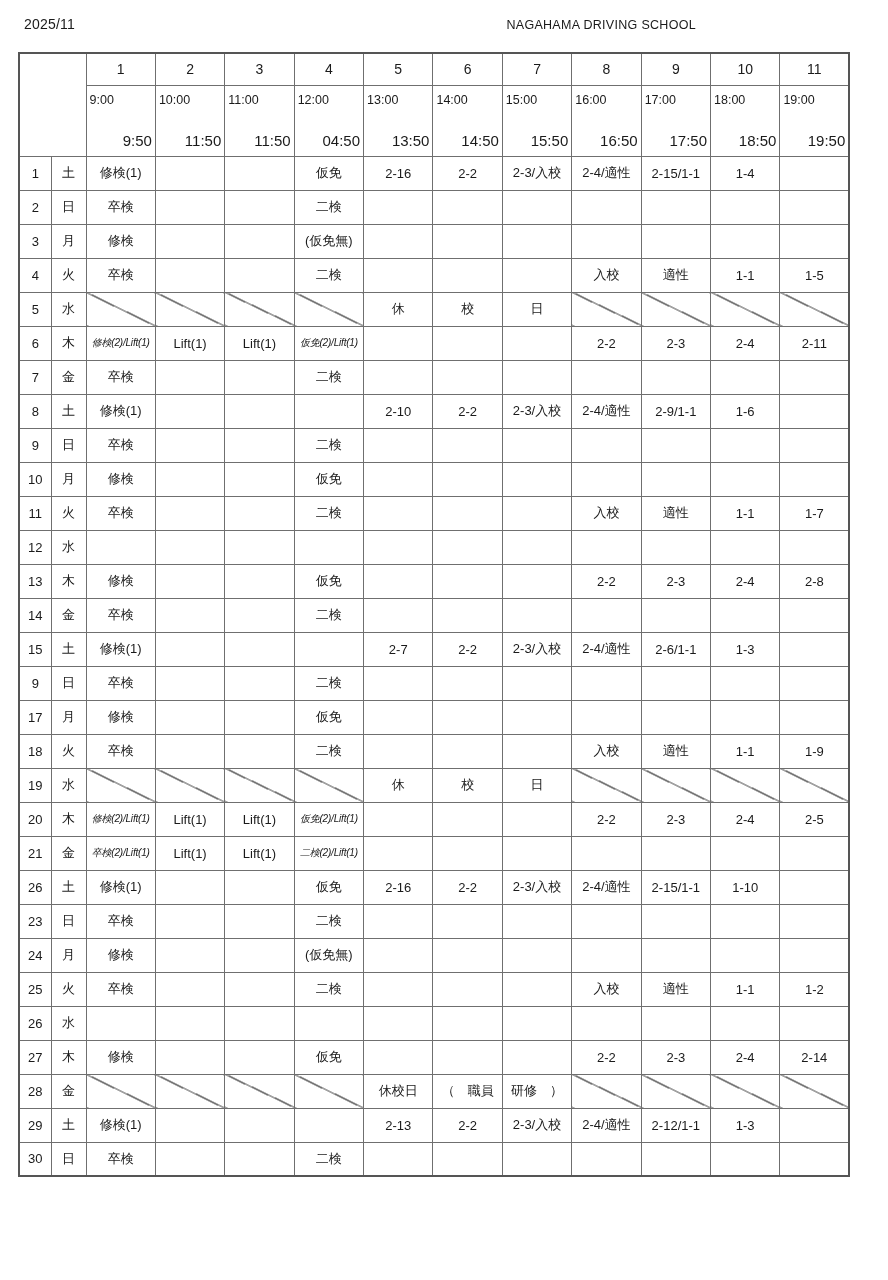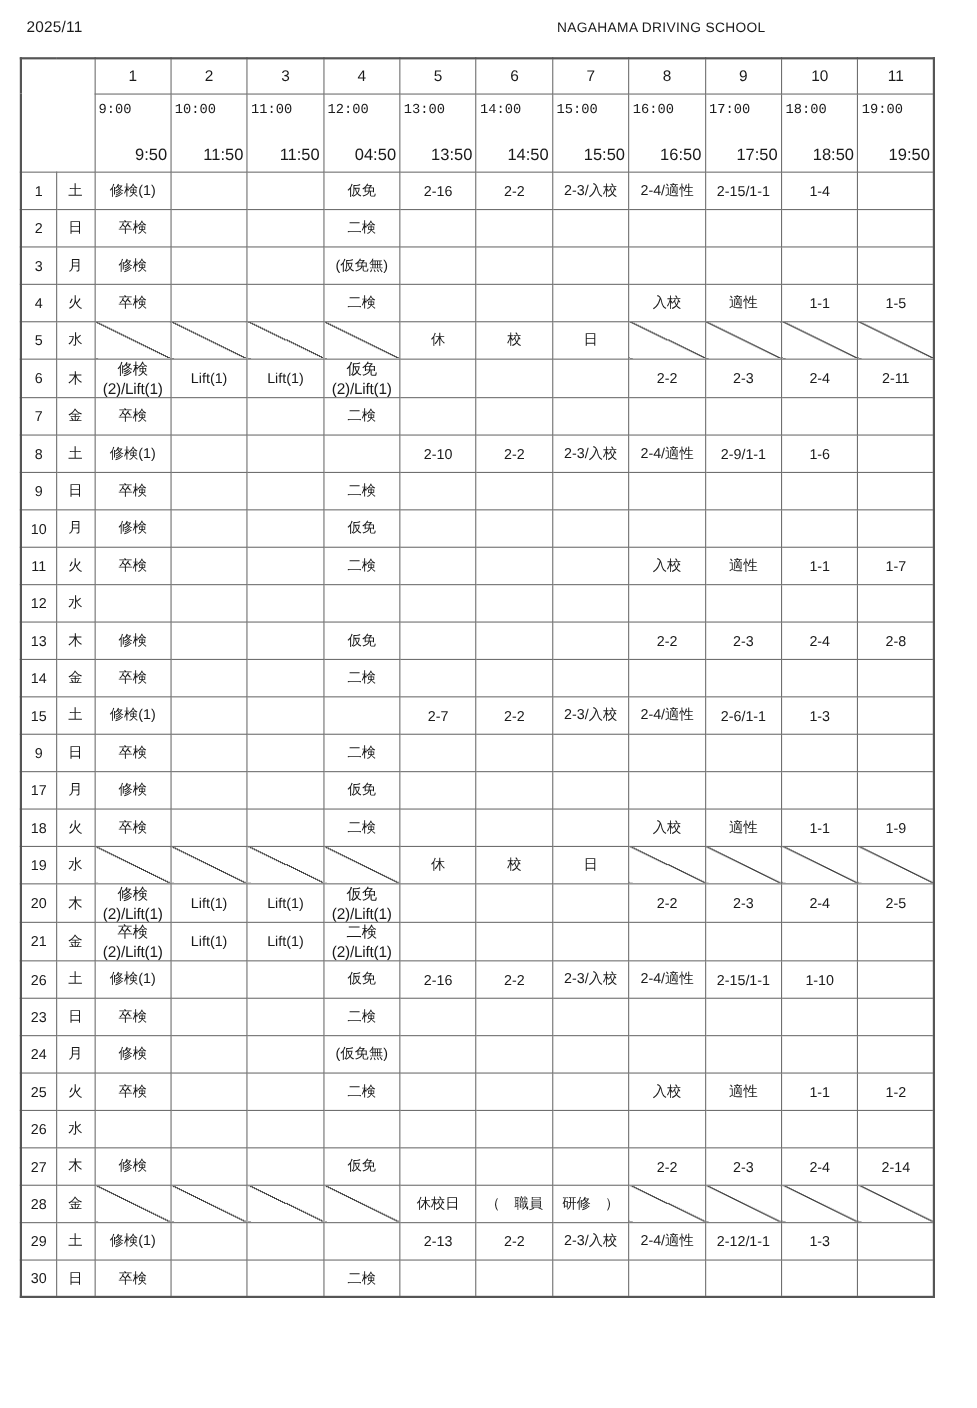--- a/index.html
+++ b/index.html
@@ -90,35 +90,34 @@
   .timebox {
     position: relative;
     width: 100%;
     height: 70px;
   }
   .t-start {
     position: absolute;
     left: 3px;
     top: 7px;
     font-size: 12.5px;
-    font-family: Liberation Mono, monospace;
   }
   .t-end {
     position: absolute;
     right: 3px;
     bottom: 7px;
     font-size: 15px;
   }
 
   
   tr.drow td { height: 34px; }
   td.daynum { font-size: 13px; }
   td.weekday { font-size: 13px; }
   td.slot { font-size: 13px; }
-  td.slot.small { font-size: 14px; letter-spacing: -0.2px; }
+  td.slot.small { font-size: 10px; letter-spacing: -0.2px; font-style: italic; }
 
   
   td.diag {
     background-image: linear-gradient(
       to top right,
       transparent 0,
       transparent calc(50% - 0.6px),
       #444 calc(50% - 0.6px),
       #444 calc(50% + 0.6px),
       transparent calc(50% + 0.6px),

